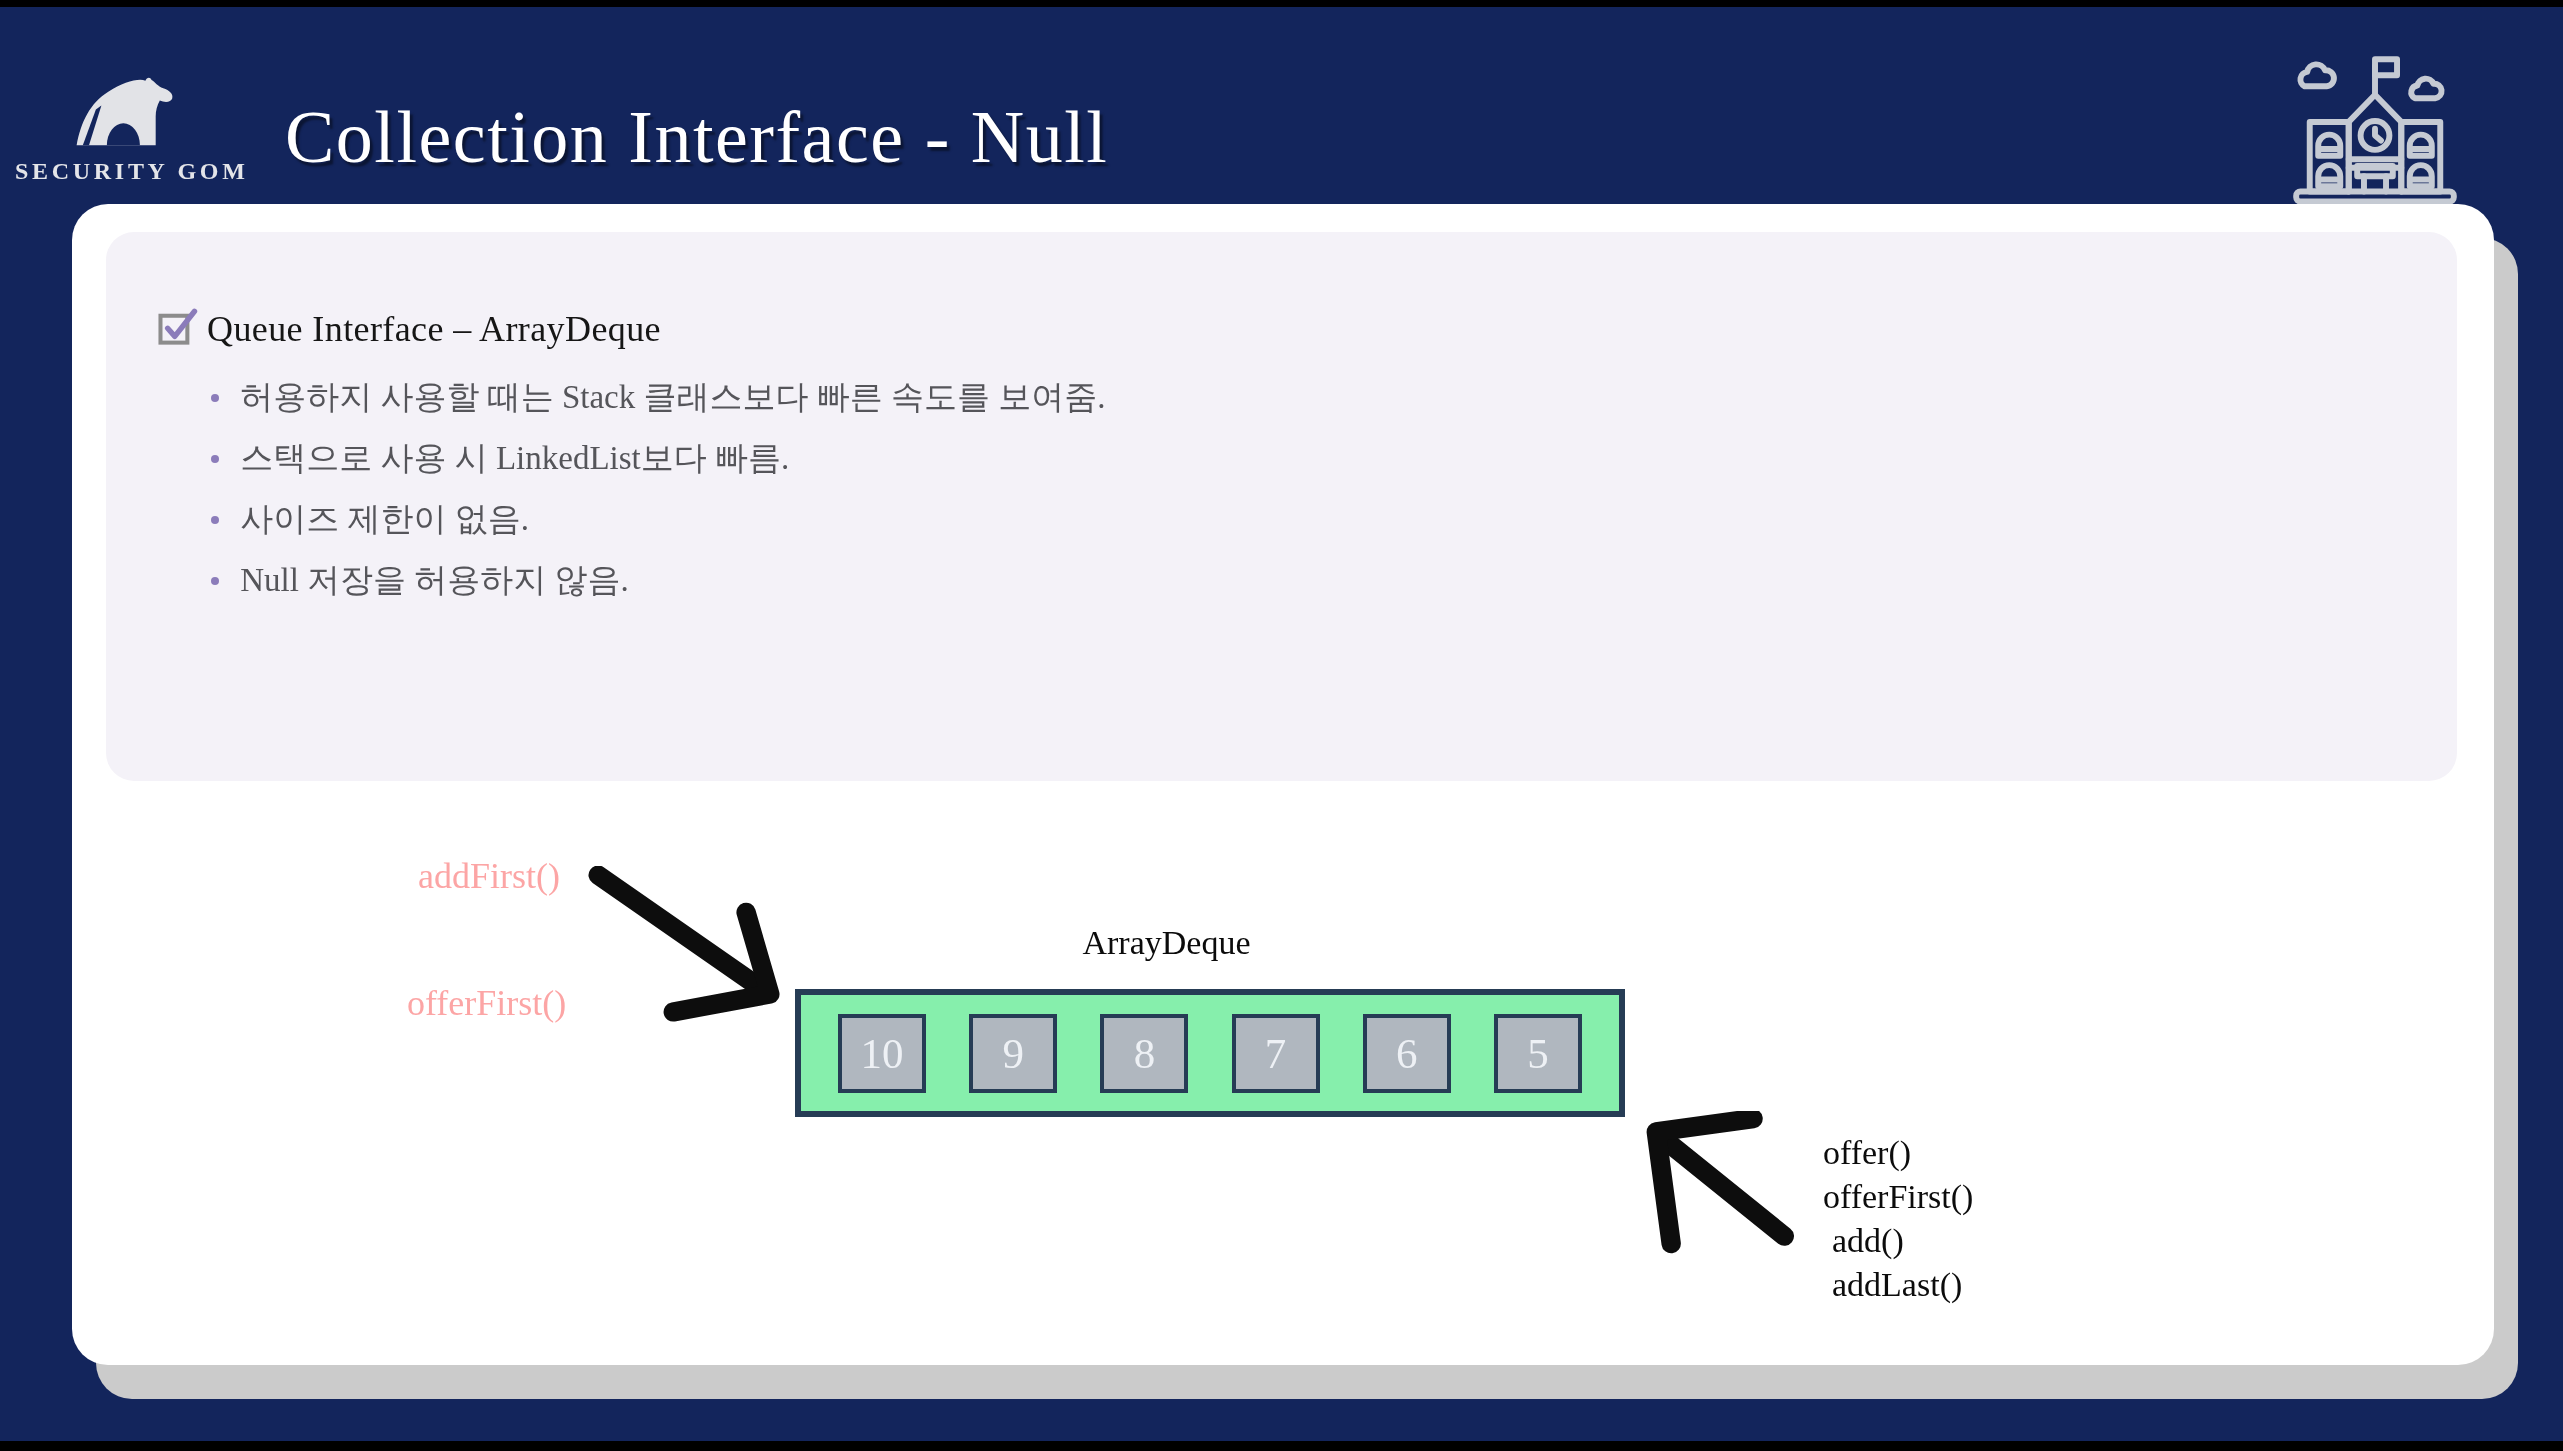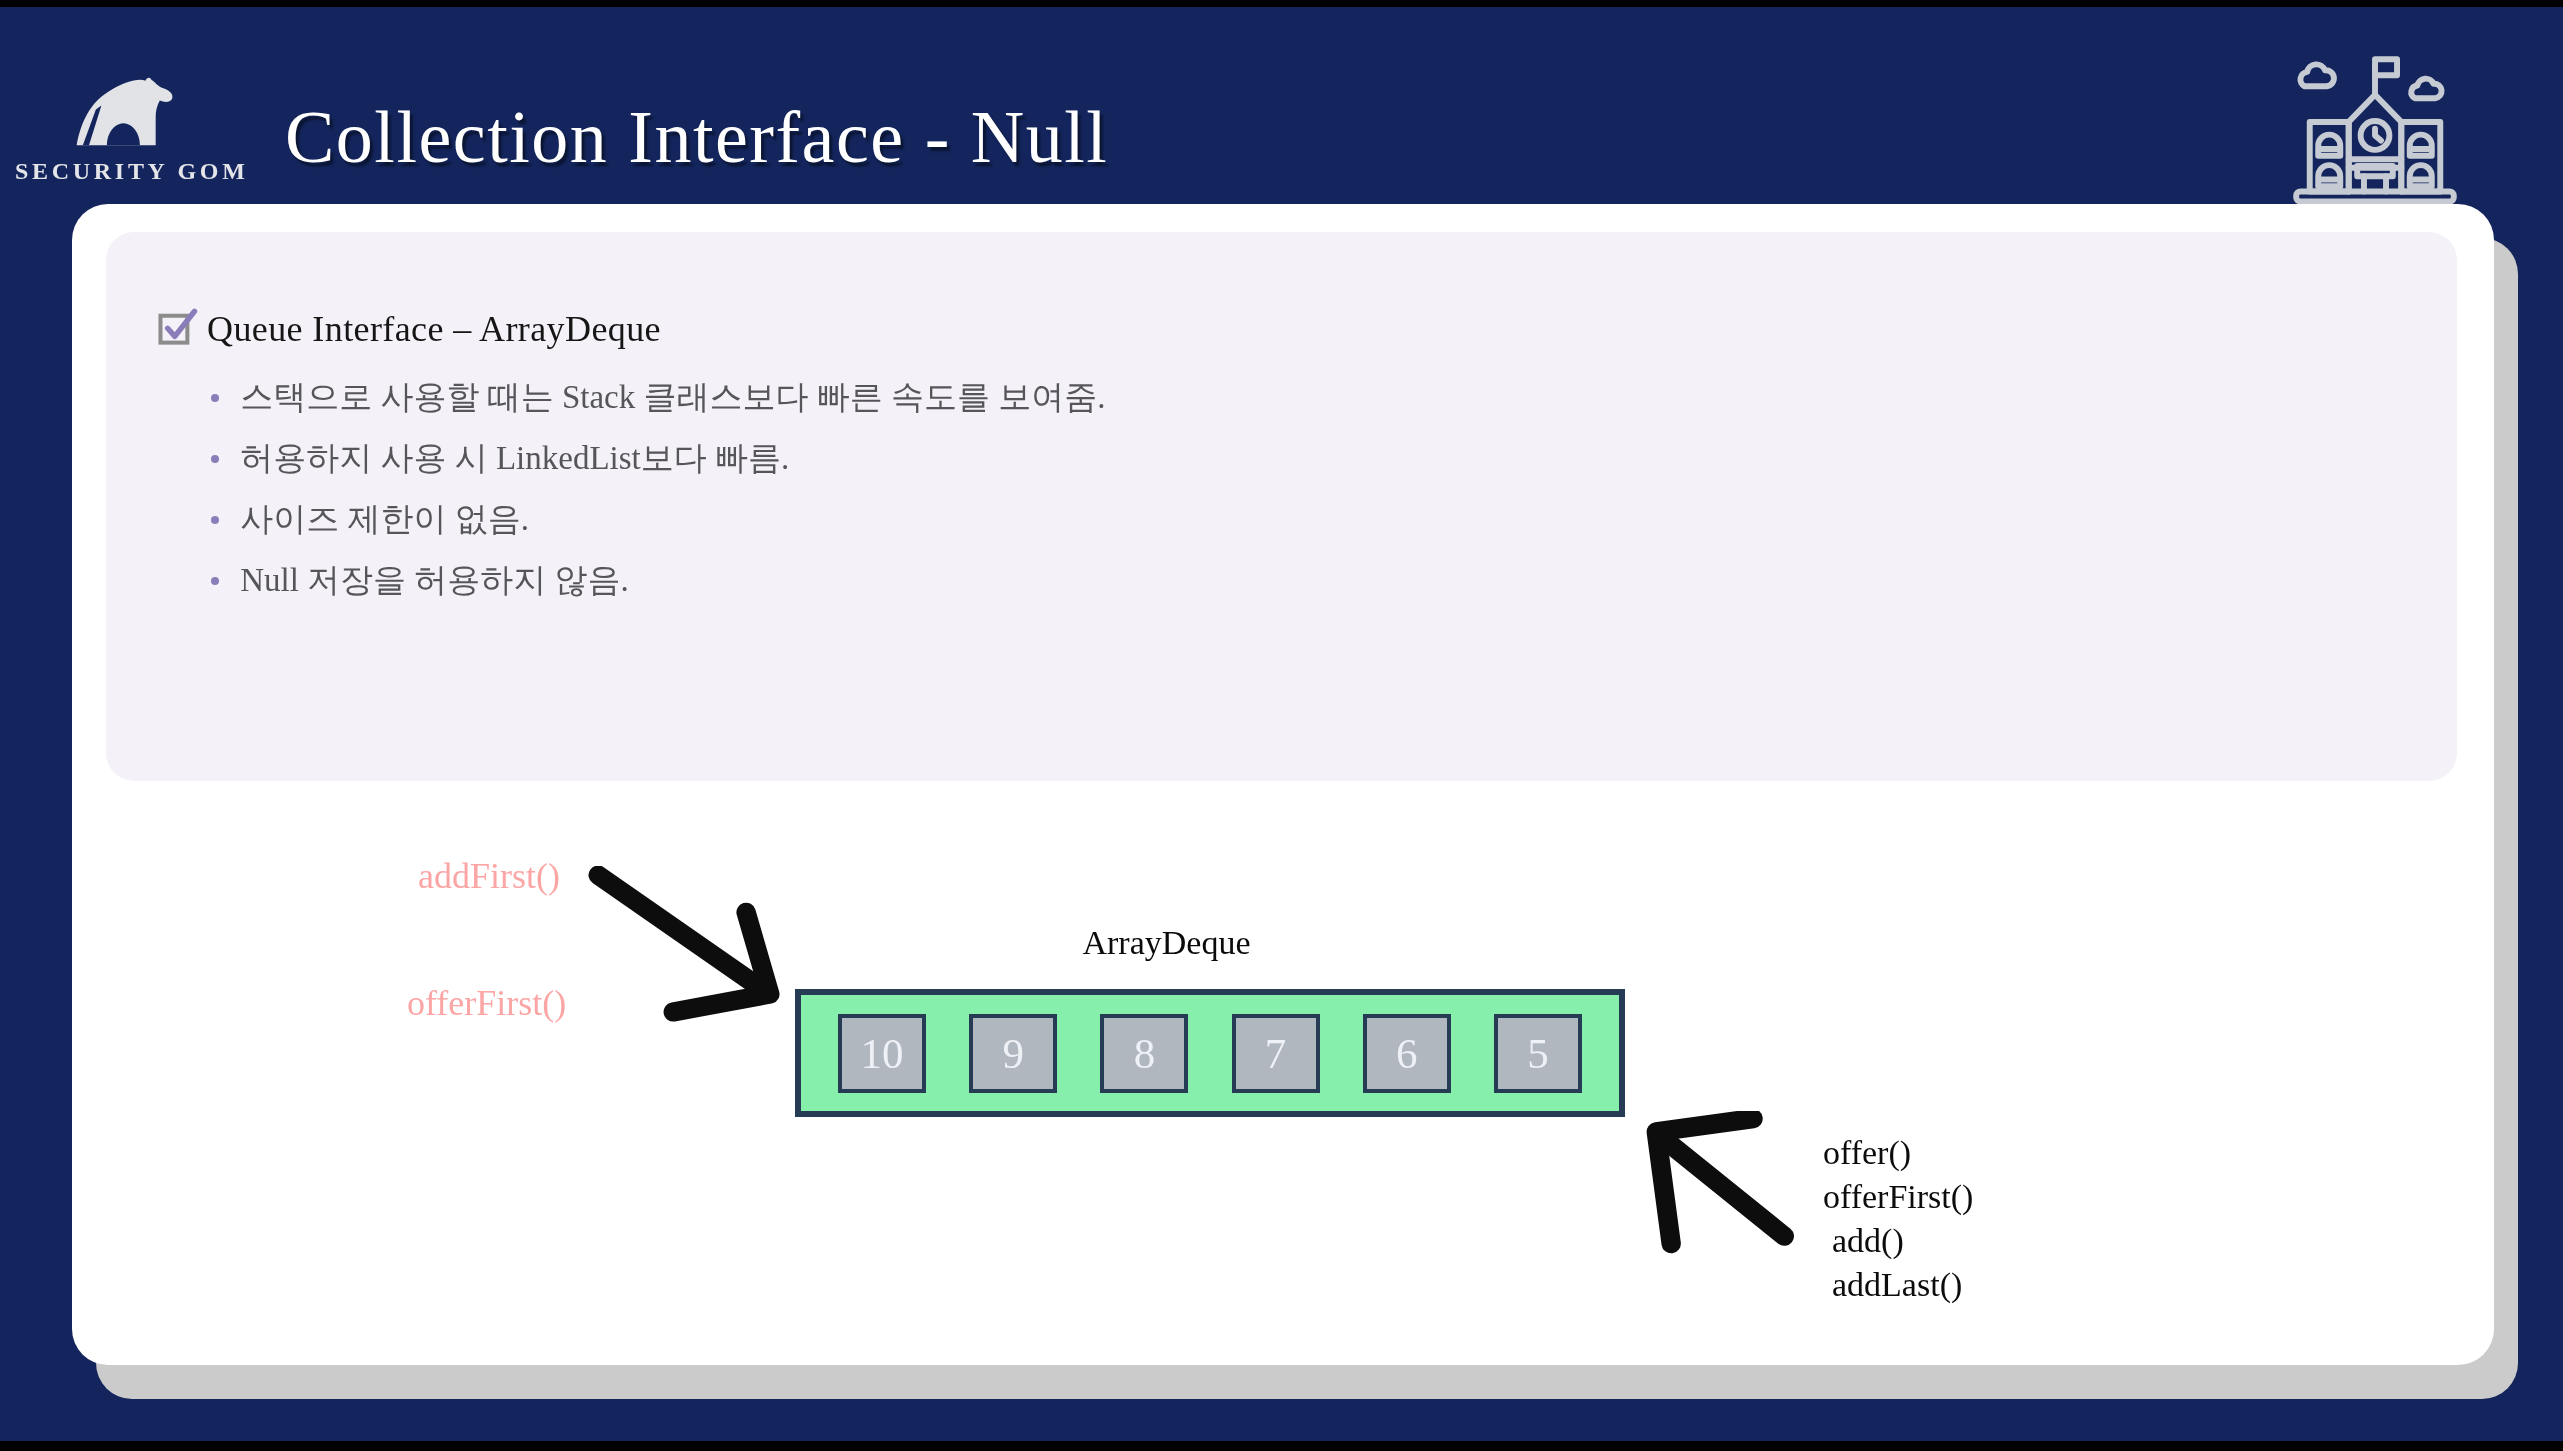--- a/index.html
+++ b/index.html
@@ -127,25 +127,25 @@
 
   <svg class="check" viewBox="0 0 48 48">
     <rect x="5" y="12" width="30" height="30" fill="none" stroke="#8c8c8c" stroke-width="4.5"></rect>
     <path d="M13 26 L21 35 L43 7" fill="none" stroke="#8b7cba" stroke-width="6" stroke-linecap="round" stroke-linejoin="round"></path>
   </svg>
   <div class="heading">Queue Interface – ArrayDeque</div>
 
   <div class="bullets">
     <div class="bullet">
       <span class="dot"></span>
-      <span>스택으로 사용할 때는 Stack 클래스보다 빠른 속도를 보여줌.</span>
+      <span>허용하지 사용할 때는 Stack 클래스보다 빠른 속도를 보여줌.</span>
     </div>
     <div class="bullet">
       <span class="dot"></span>
-      <span>허용하지 사용 시 LinkedList보다 빠름.</span>
+      <span>스택으로 사용 시 LinkedList보다 빠름.</span>
     </div>
     <div class="bullet">
       <span class="dot"></span>
       <span>사이즈 제한이 없음.</span>
     </div>
     <div class="bullet">
       <span class="dot"></span>
       <span>Null 저장을 허용하지 않음.</span>
     </div>
   </div>

